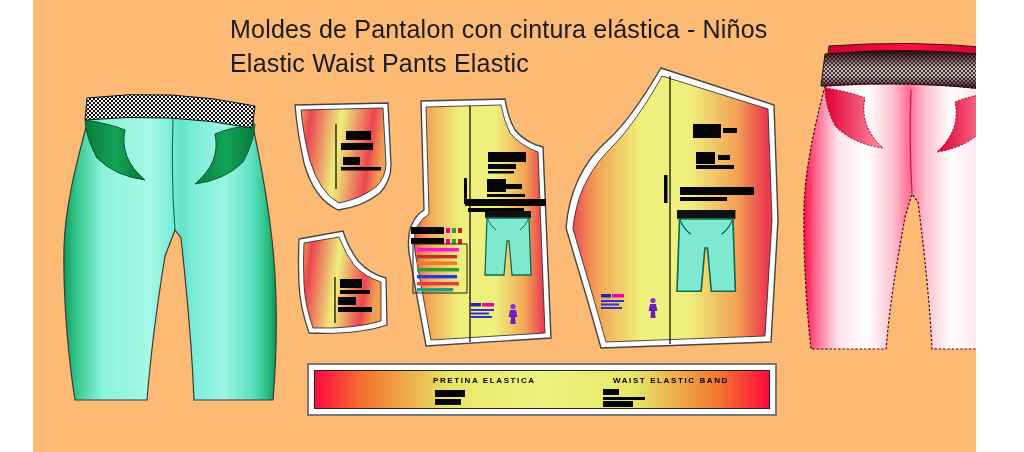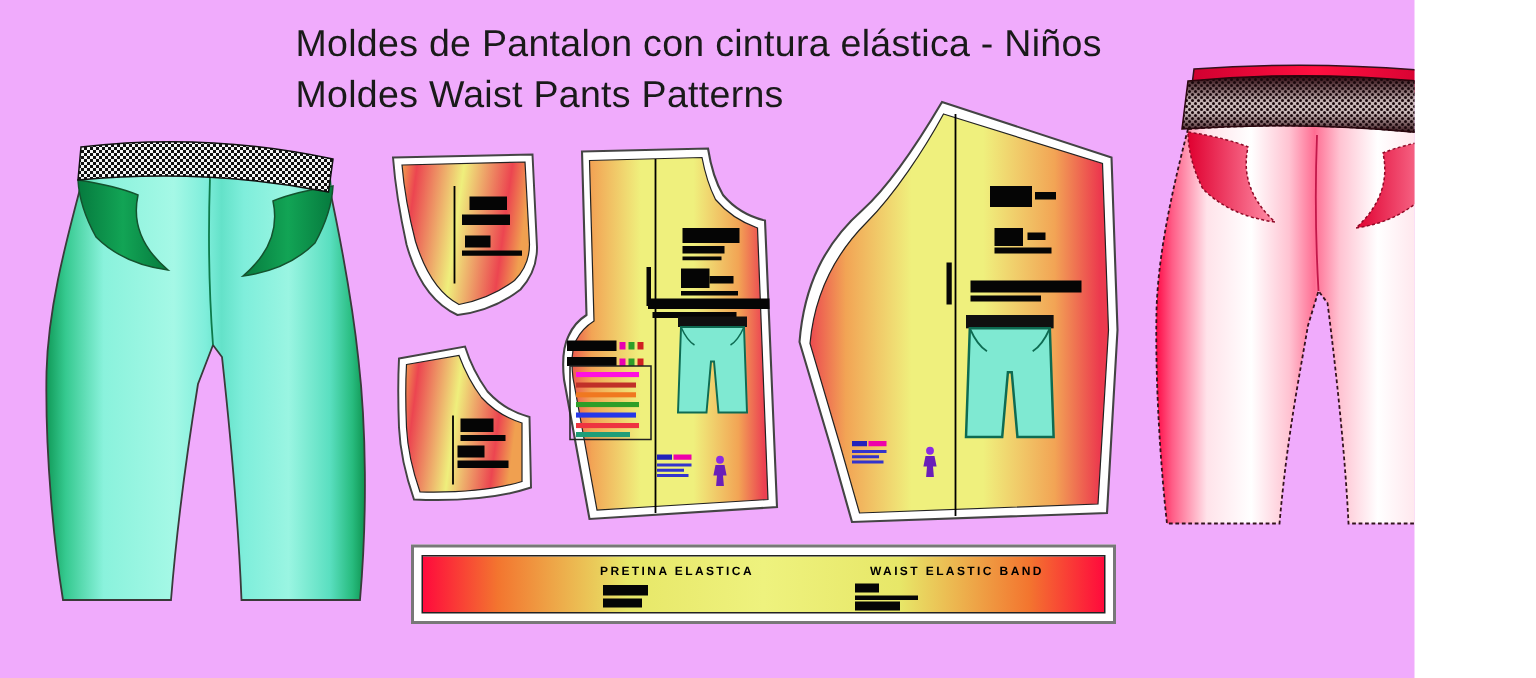--- a/index.html
+++ b/index.html
@@ -1,38 +1,38 @@
 <!DOCTYPE html>
 <html><head>
 <meta charset="utf-8">
 <style>
   html,body{margin:0;padding:0;background:#fff;}
-  #stage{position:relative;width:943px;height:452px;background:#f0abfc;overflow:hidden;
-         font-family:"Liberation Sans",sans-serif;}
+  #stage{position:relative;width:943px;height:452px;background:#fdba74;overflow:hidden;
+         font-family:"Liberation Sans",sans-serif;margin-left:33px;}
   .abs{position:absolute;}
   .title{left:197px;top:12px;color:#1a1a1a;font-size:25px;line-height:34px;letter-spacing:.2px;}
   .title div{white-space:nowrap;}
   
   .band-box{left:274px;top:363px;width:470px;height:53px;border:2px solid #787878;
             background:#fff;box-sizing:border-box;}
   .band-inner{position:absolute;left:5px;top:5px;right:5px;bottom:5px;border:1px solid #222;
       background:linear-gradient(90deg,#FF0A3C 0%,#F3752F 11%,#E7E768 30%,#EEF27E 50%,
                                  #E7E768 70%,#F3752F 89%,#FF0A3C 100%);}
   .band-label{position:absolute;top:5px;font-size:8px;font-weight:700;letter-spacing:1.6px;color:#000;white-space:nowrap;}
   .lbl-es{left:118px;} .lbl-en{left:298px;}
   .rbar{position:absolute;background:#050505;}
 </style>
 </head>
 <body>
 
 <div id="stage">
 
   <div class="abs title">
     <div>Moldes de Pantalon con cintura elástica - Niños</div>
-    <div>Moldes Waist Pants Patterns</div>
+    <div>Elastic Waist Pants Elastic</div>
   </div>
 
   <svg class="abs" style="left:26px;top:88px" width="222" height="316" viewBox="0 0 222 316">
     <defs>
       <linearGradient id="gTeal" x1="0" y1="0" x2="1" y2="0">
         <stop offset="0" stop-color="#119A58"></stop>
           <stop offset=".06" stop-color="#35C98F"></stop>
         <stop offset=".18" stop-color="#8AF2DC"></stop>
           <stop offset=".4" stop-color="#A5F8E6"></stop>
         <stop offset=".5" stop-color="#7FEEDB"></stop>

